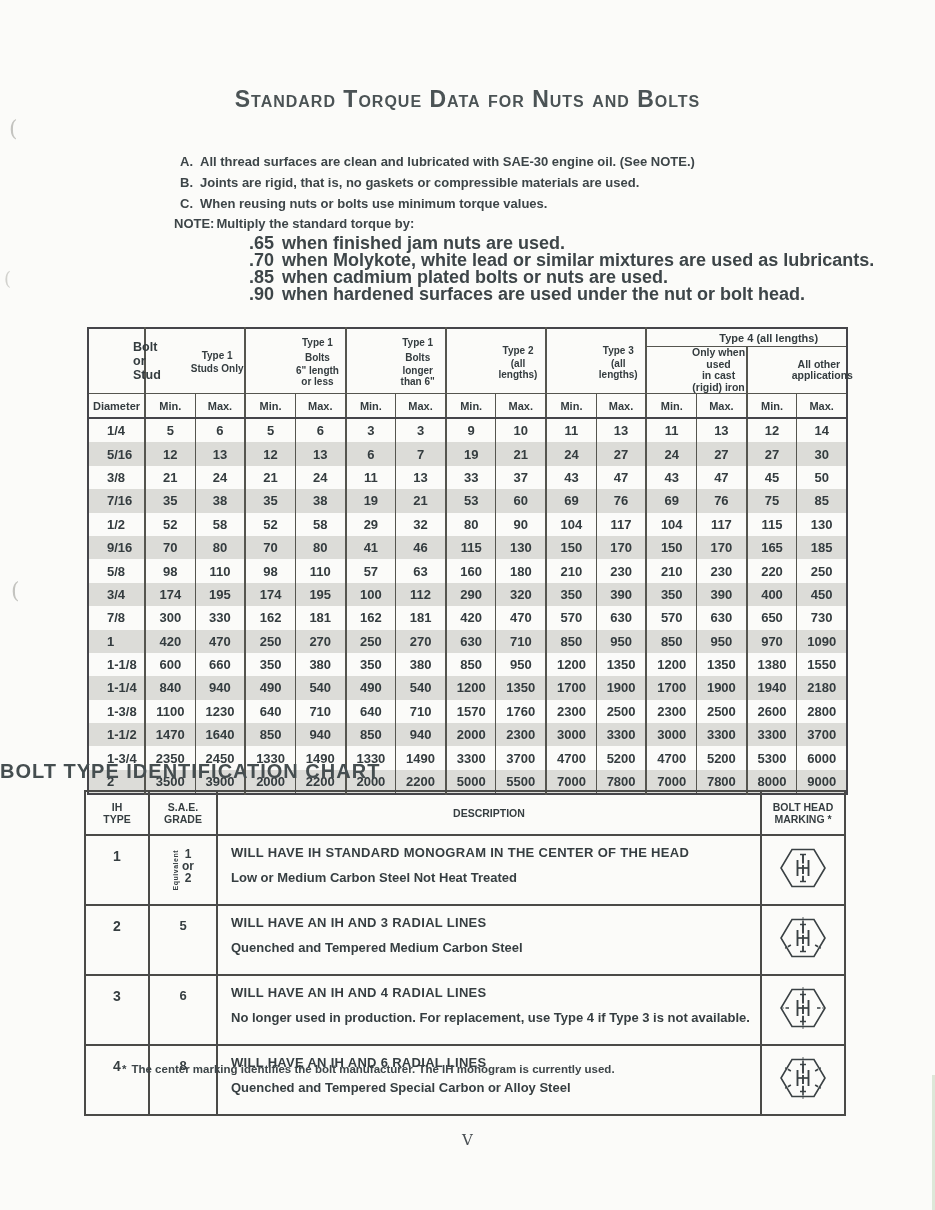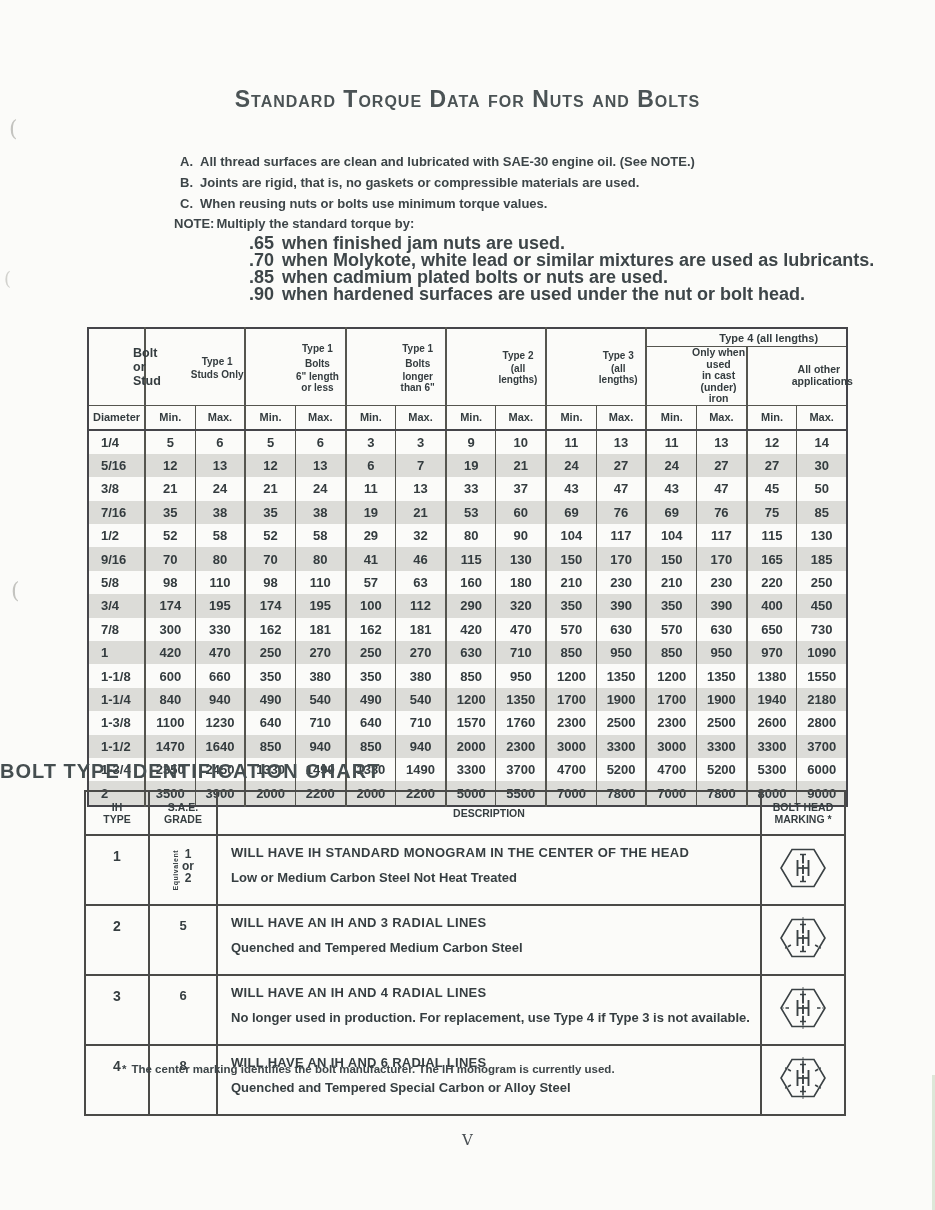--- a/index.html
+++ b/index.html
@@ -46,21 +46,21 @@
   table.torque thead th[rowspan="2"]{vertical-align:middle;}
   table.torque .t4top{font-size:11px;}
   table.torque .t4sub{font-size:10.5px;line-height:11.5px;height:28px;text-align:center;vertical-align:middle;padding-left:44px;}
   table.torque tr.minmax th{height:23px;font-size:11px;text-align:center;vertical-align:middle;border-bottom:2px solid #45454a;}
   table.torque .corner{font-size:12.5px;line-height:14px;text-align:center;}
   table.torque .diamh{font-size:10.5px;text-align:center;margin-top:16px;}
   table.torque tbody td{
     height:21.4px;font-size:13px;text-align:center;vertical-align:middle;
     border-top:none;border-bottom:none;
   }
-  table.torque tbody td.diam{text-align:left;padding-left:12px;}
+  table.torque tbody td.diam{text-align:left;padding-left:18px;}
   table.torque tbody tr.shaded td{background:#dcdcd8;}
   table.torque .gb{border-left-width:2px;}
 
   
   .chart-title{
     position:absolute;top:760px;left:0;width:100%;text-align:left;
     font-size:20px;font-weight:bold;letter-spacing:1px;color:#454e50;
   }
   .bolt-wrap{position:absolute;left:84px;top:790px;}
   table.bolt{border-collapse:collapse;table-layout:fixed;width:762px;color:#363e41;}
@@ -192,21 +192,21 @@
             <div class="gs">(all lengths)</div>
             <div class="gs"></div>
           </th>
           <th colspan="4" class="t4top gb">
             <span>Type 4 (all lengths)</span>
           </th>
         </tr>
         <tr>
           <th colspan="2" class="t4sub gb">
             <div>Only when used</div>
-            <div>in cast (under) iron</div>
+            <div>in cast (rigid) iron</div>
           </th>
           <th colspan="2" class="t4sub gb">
             <div>All other</div>
             <div>applications</div>
           </th>
         </tr>
         <tr class="minmax">
           <th class="diamh">Diameter</th>
         <th class="gb">Min.</th>
             <th>Max.</th>

